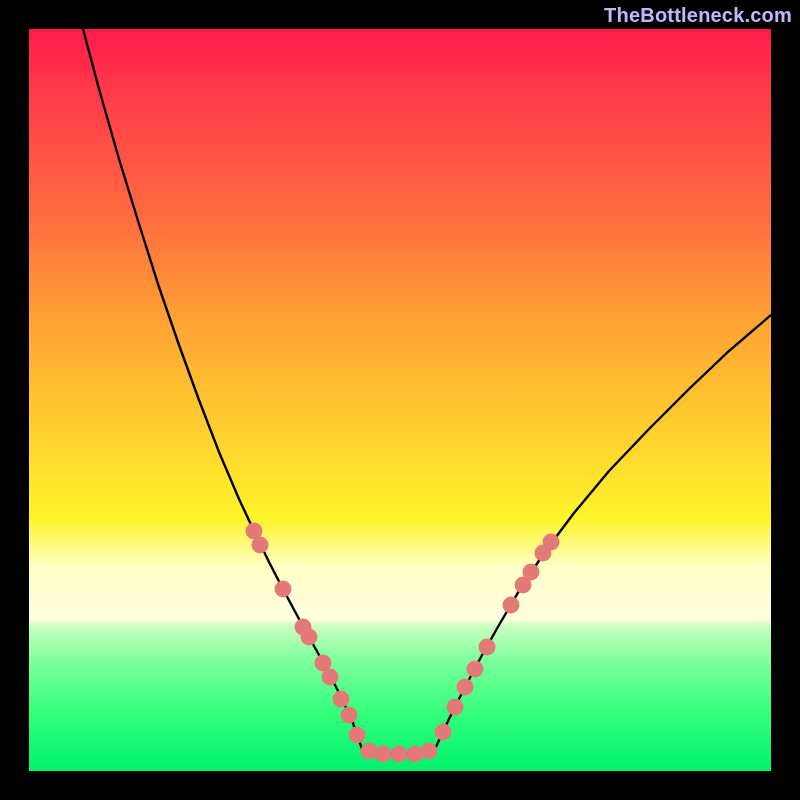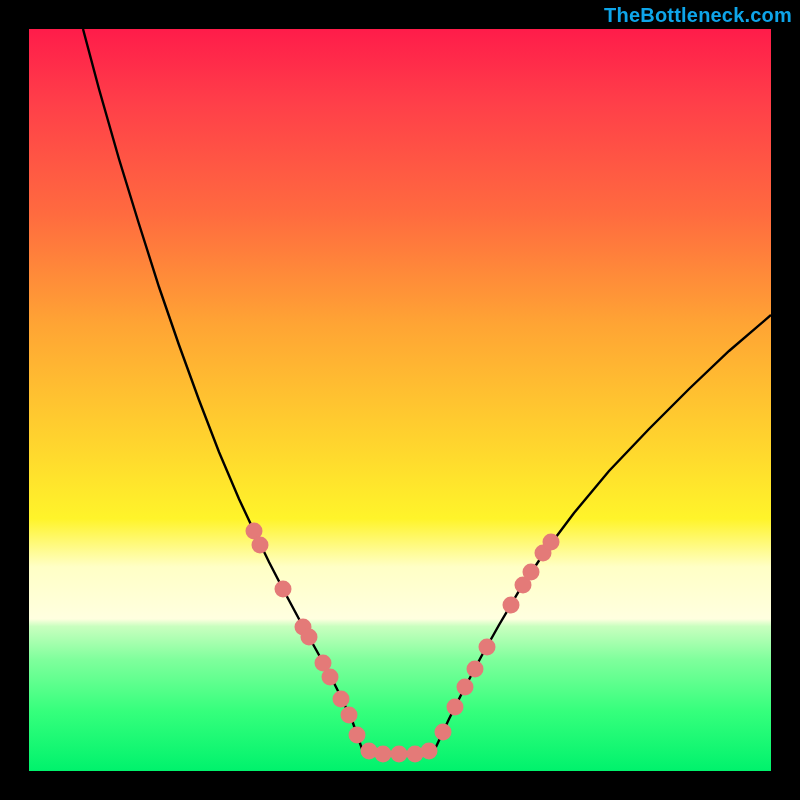--- a/index.html
+++ b/index.html
@@ -38,21 +38,21 @@
       #35ff7c 92%,
       #00f26c 100%
     );
   }
   .watermark {
     position: absolute;
     top: 4px;
     right: 8px;
     font-size: 20px;
     font-weight: 600;
-    color: #0ea5e9;
+    color: #c4b5fd;
     letter-spacing: 0.2px;
     user-select: none;
   }
   svg.overlay {
     position: absolute;
     left: 0;
     top: 0;
     width: 742px;
     height: 742px;
     pointer-events: none;

